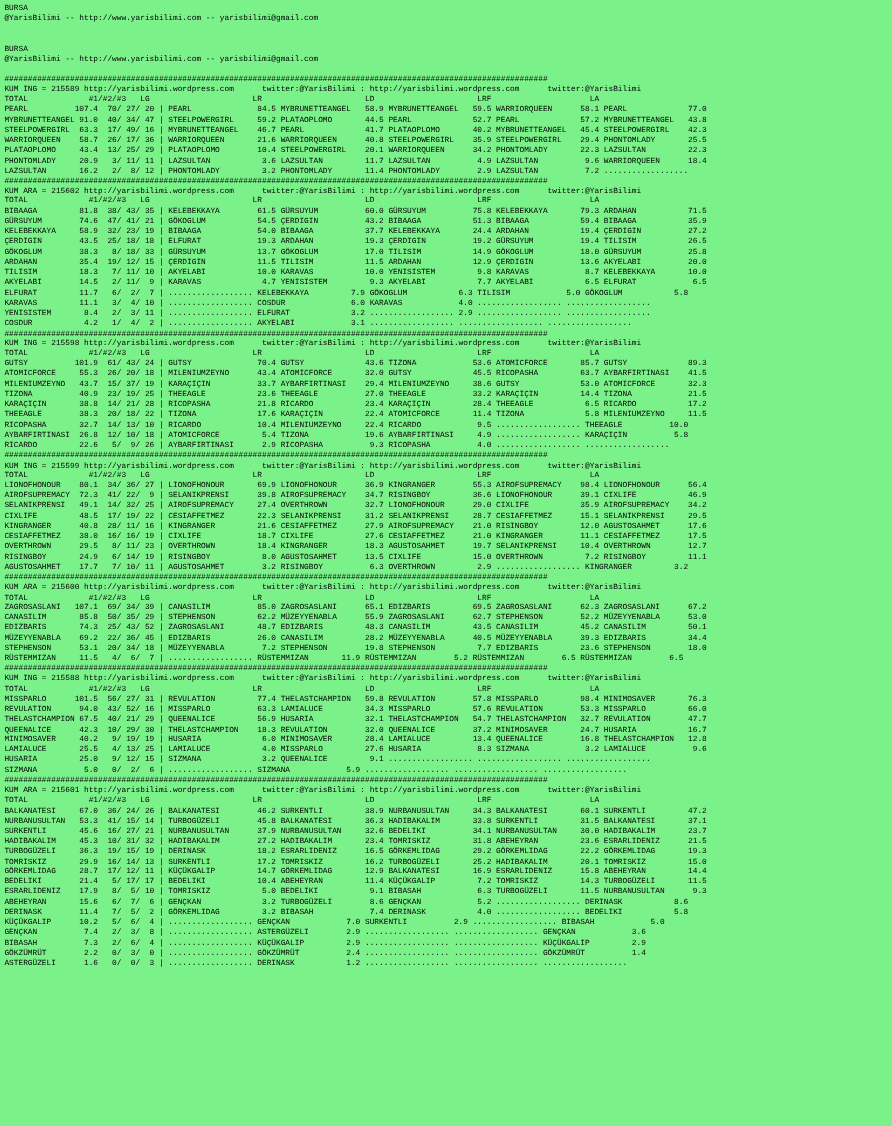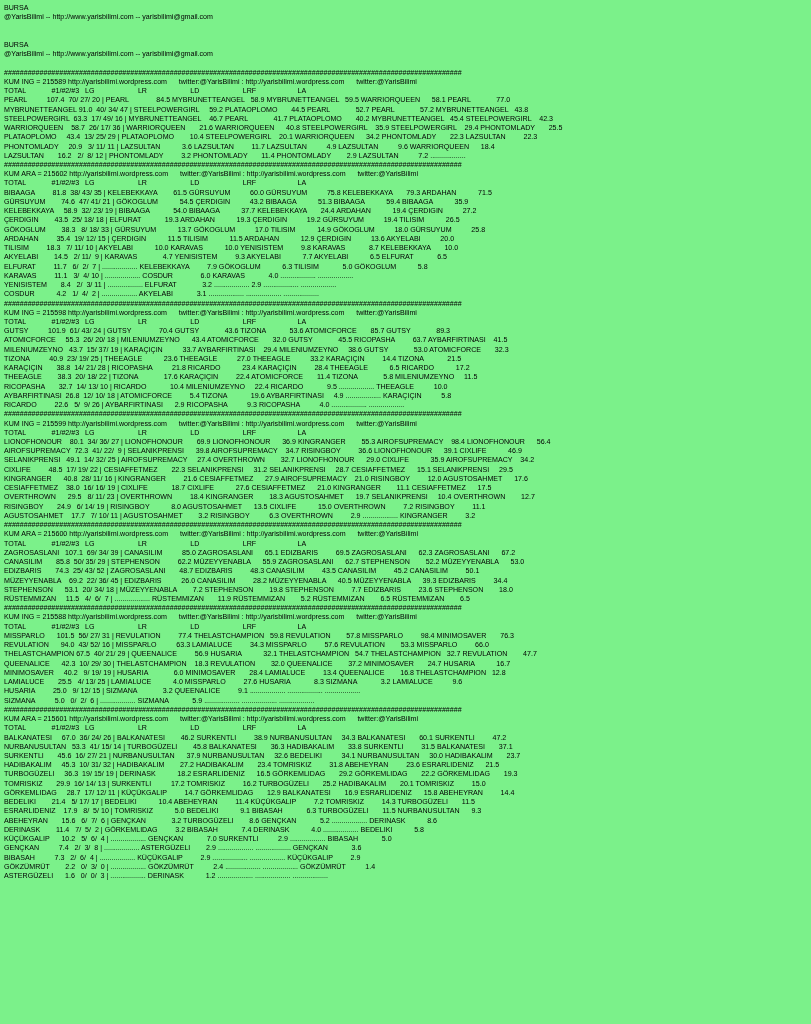--- a/index.html
+++ b/index.html
@@ -12,21 +12,21 @@
     font-family: "DejaVu Sans Mono", "Liberation Mono", monospace;
     font-size: 7.1px;
     line-height: 9.24px;
     color: #000000;
     background: #7bf18a;
     -webkit-font-smoothing: none;
   }
   pre {
     margin: 0;
     padding: 4px 0 0 4px;
-    font-family: Liberation Sans, sans-serif;
+    font-family: Liberation Mono, monospace;
     font-size: 7.1px;
     line-height: 9.24px;
     white-space: pre;
     letter-spacing: 0px;
     color: #000000;
   }
 </style>
 </head>
 <body>
 

